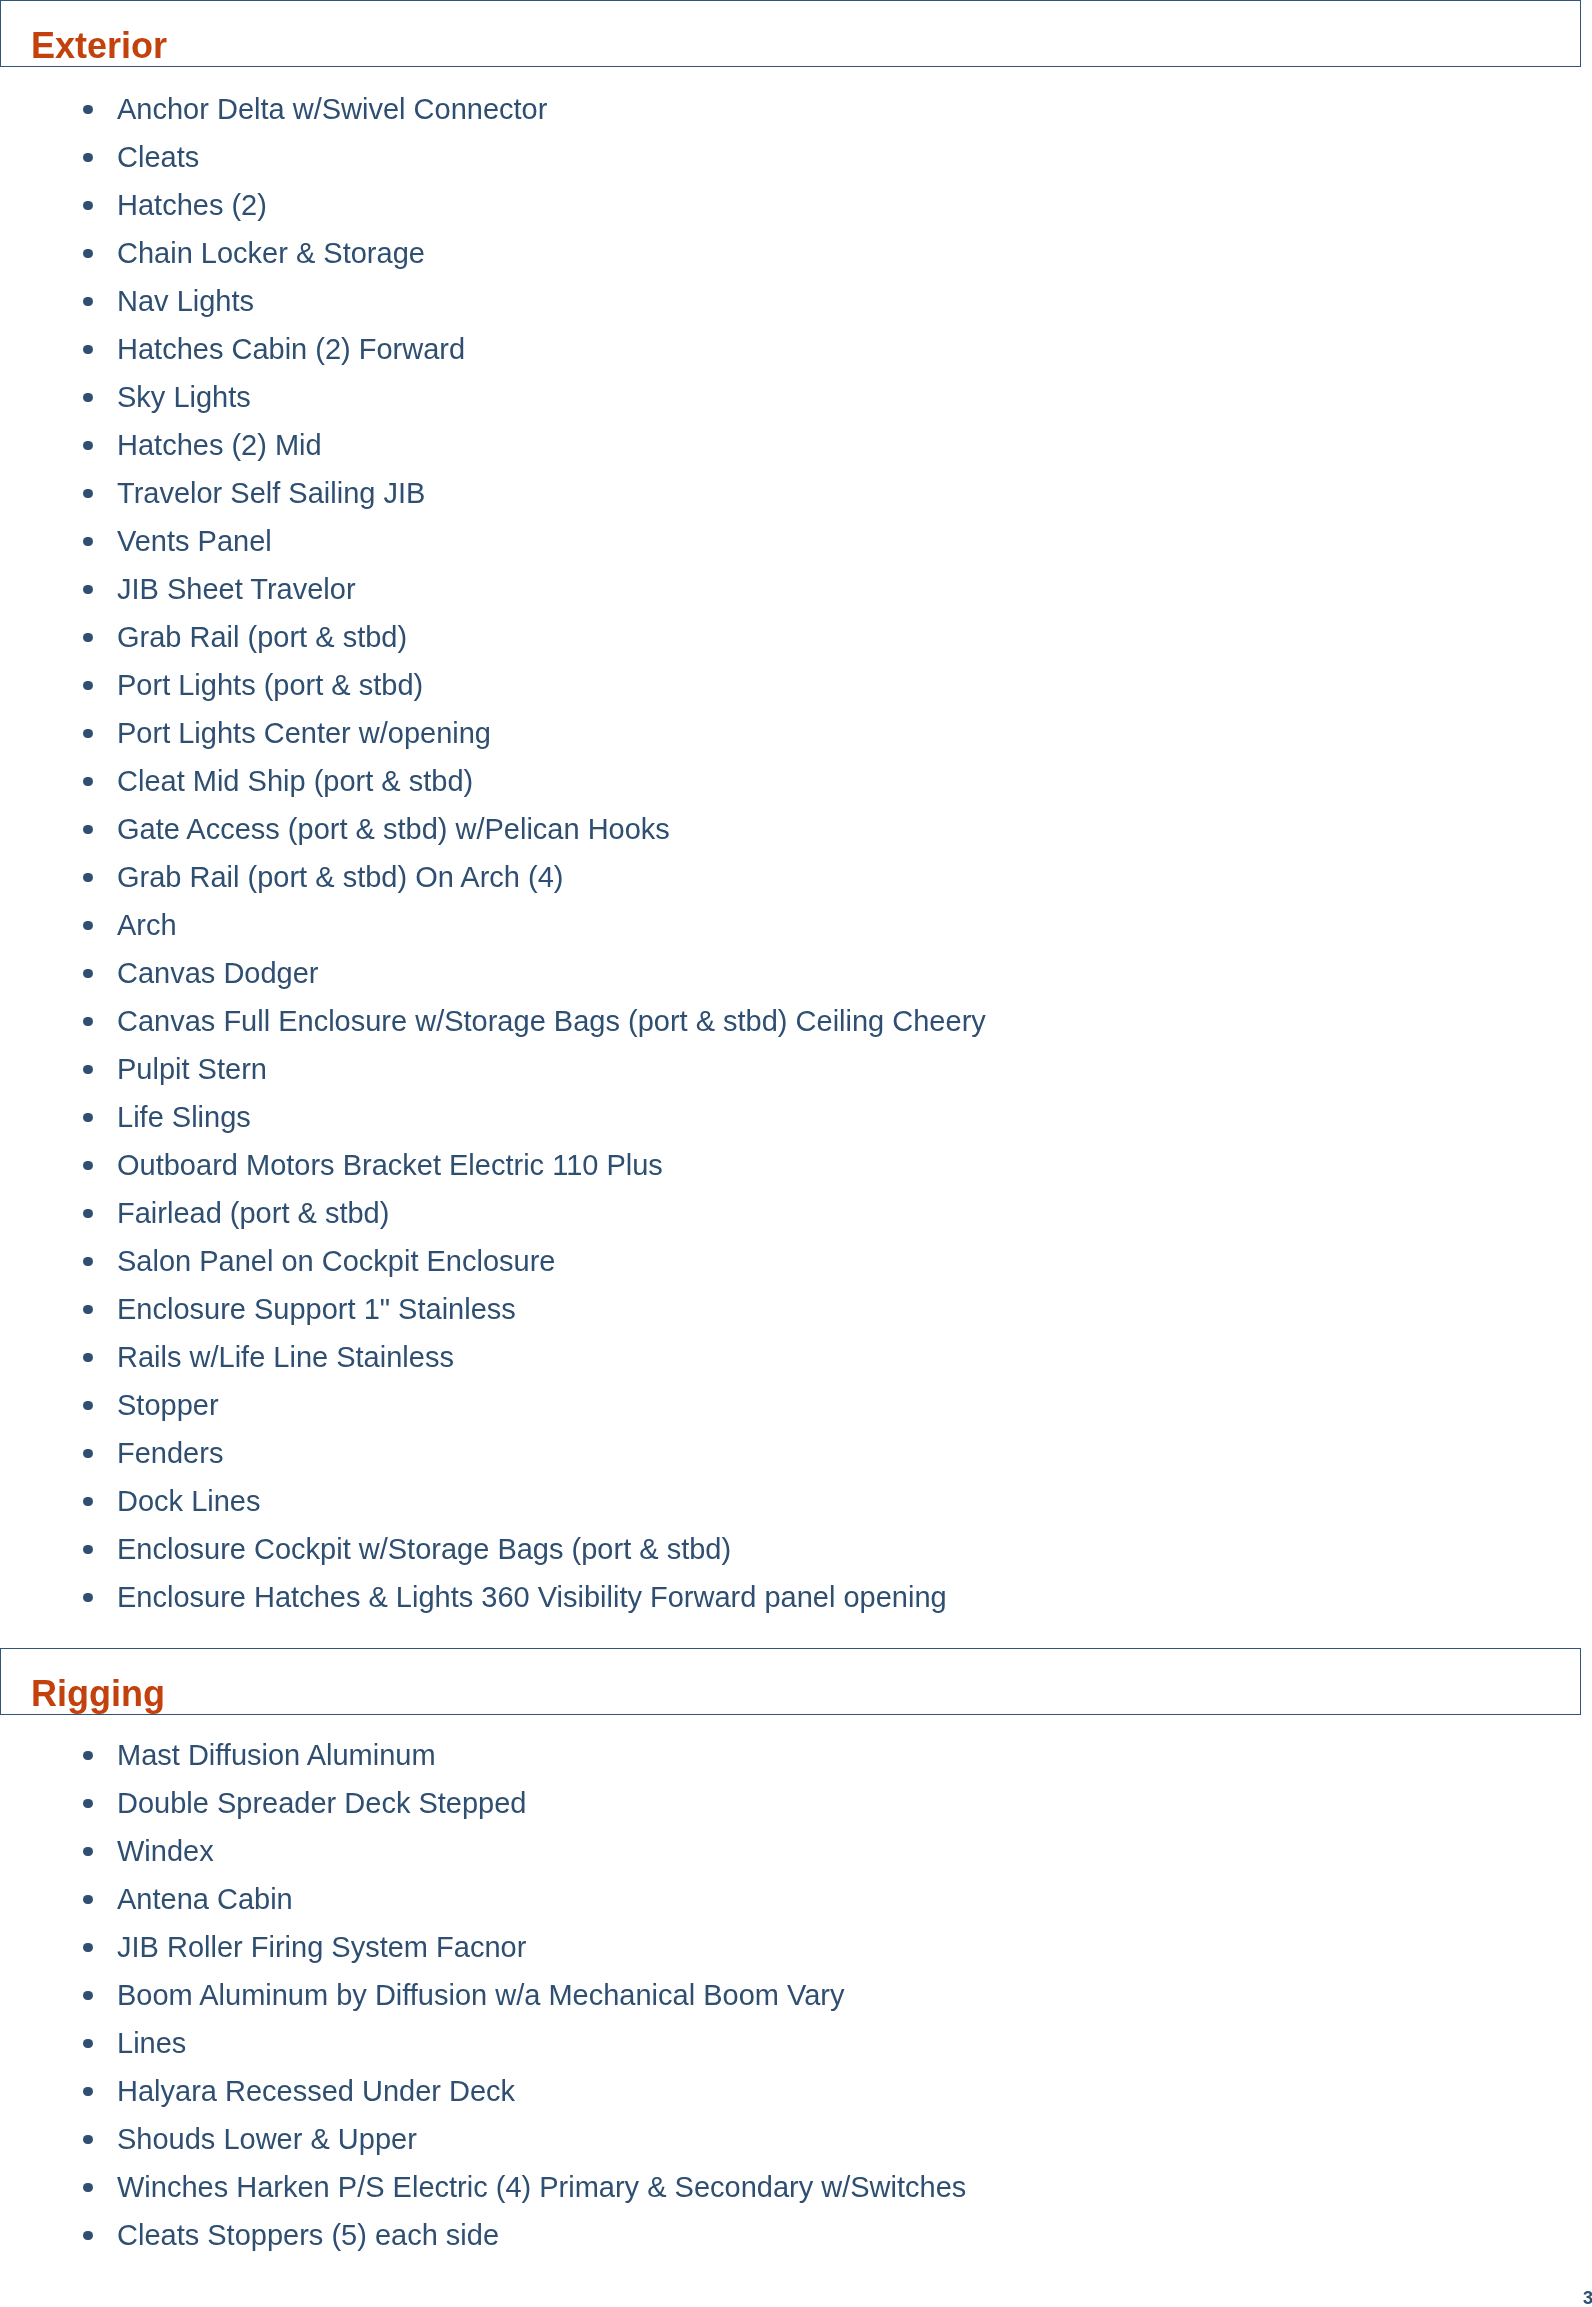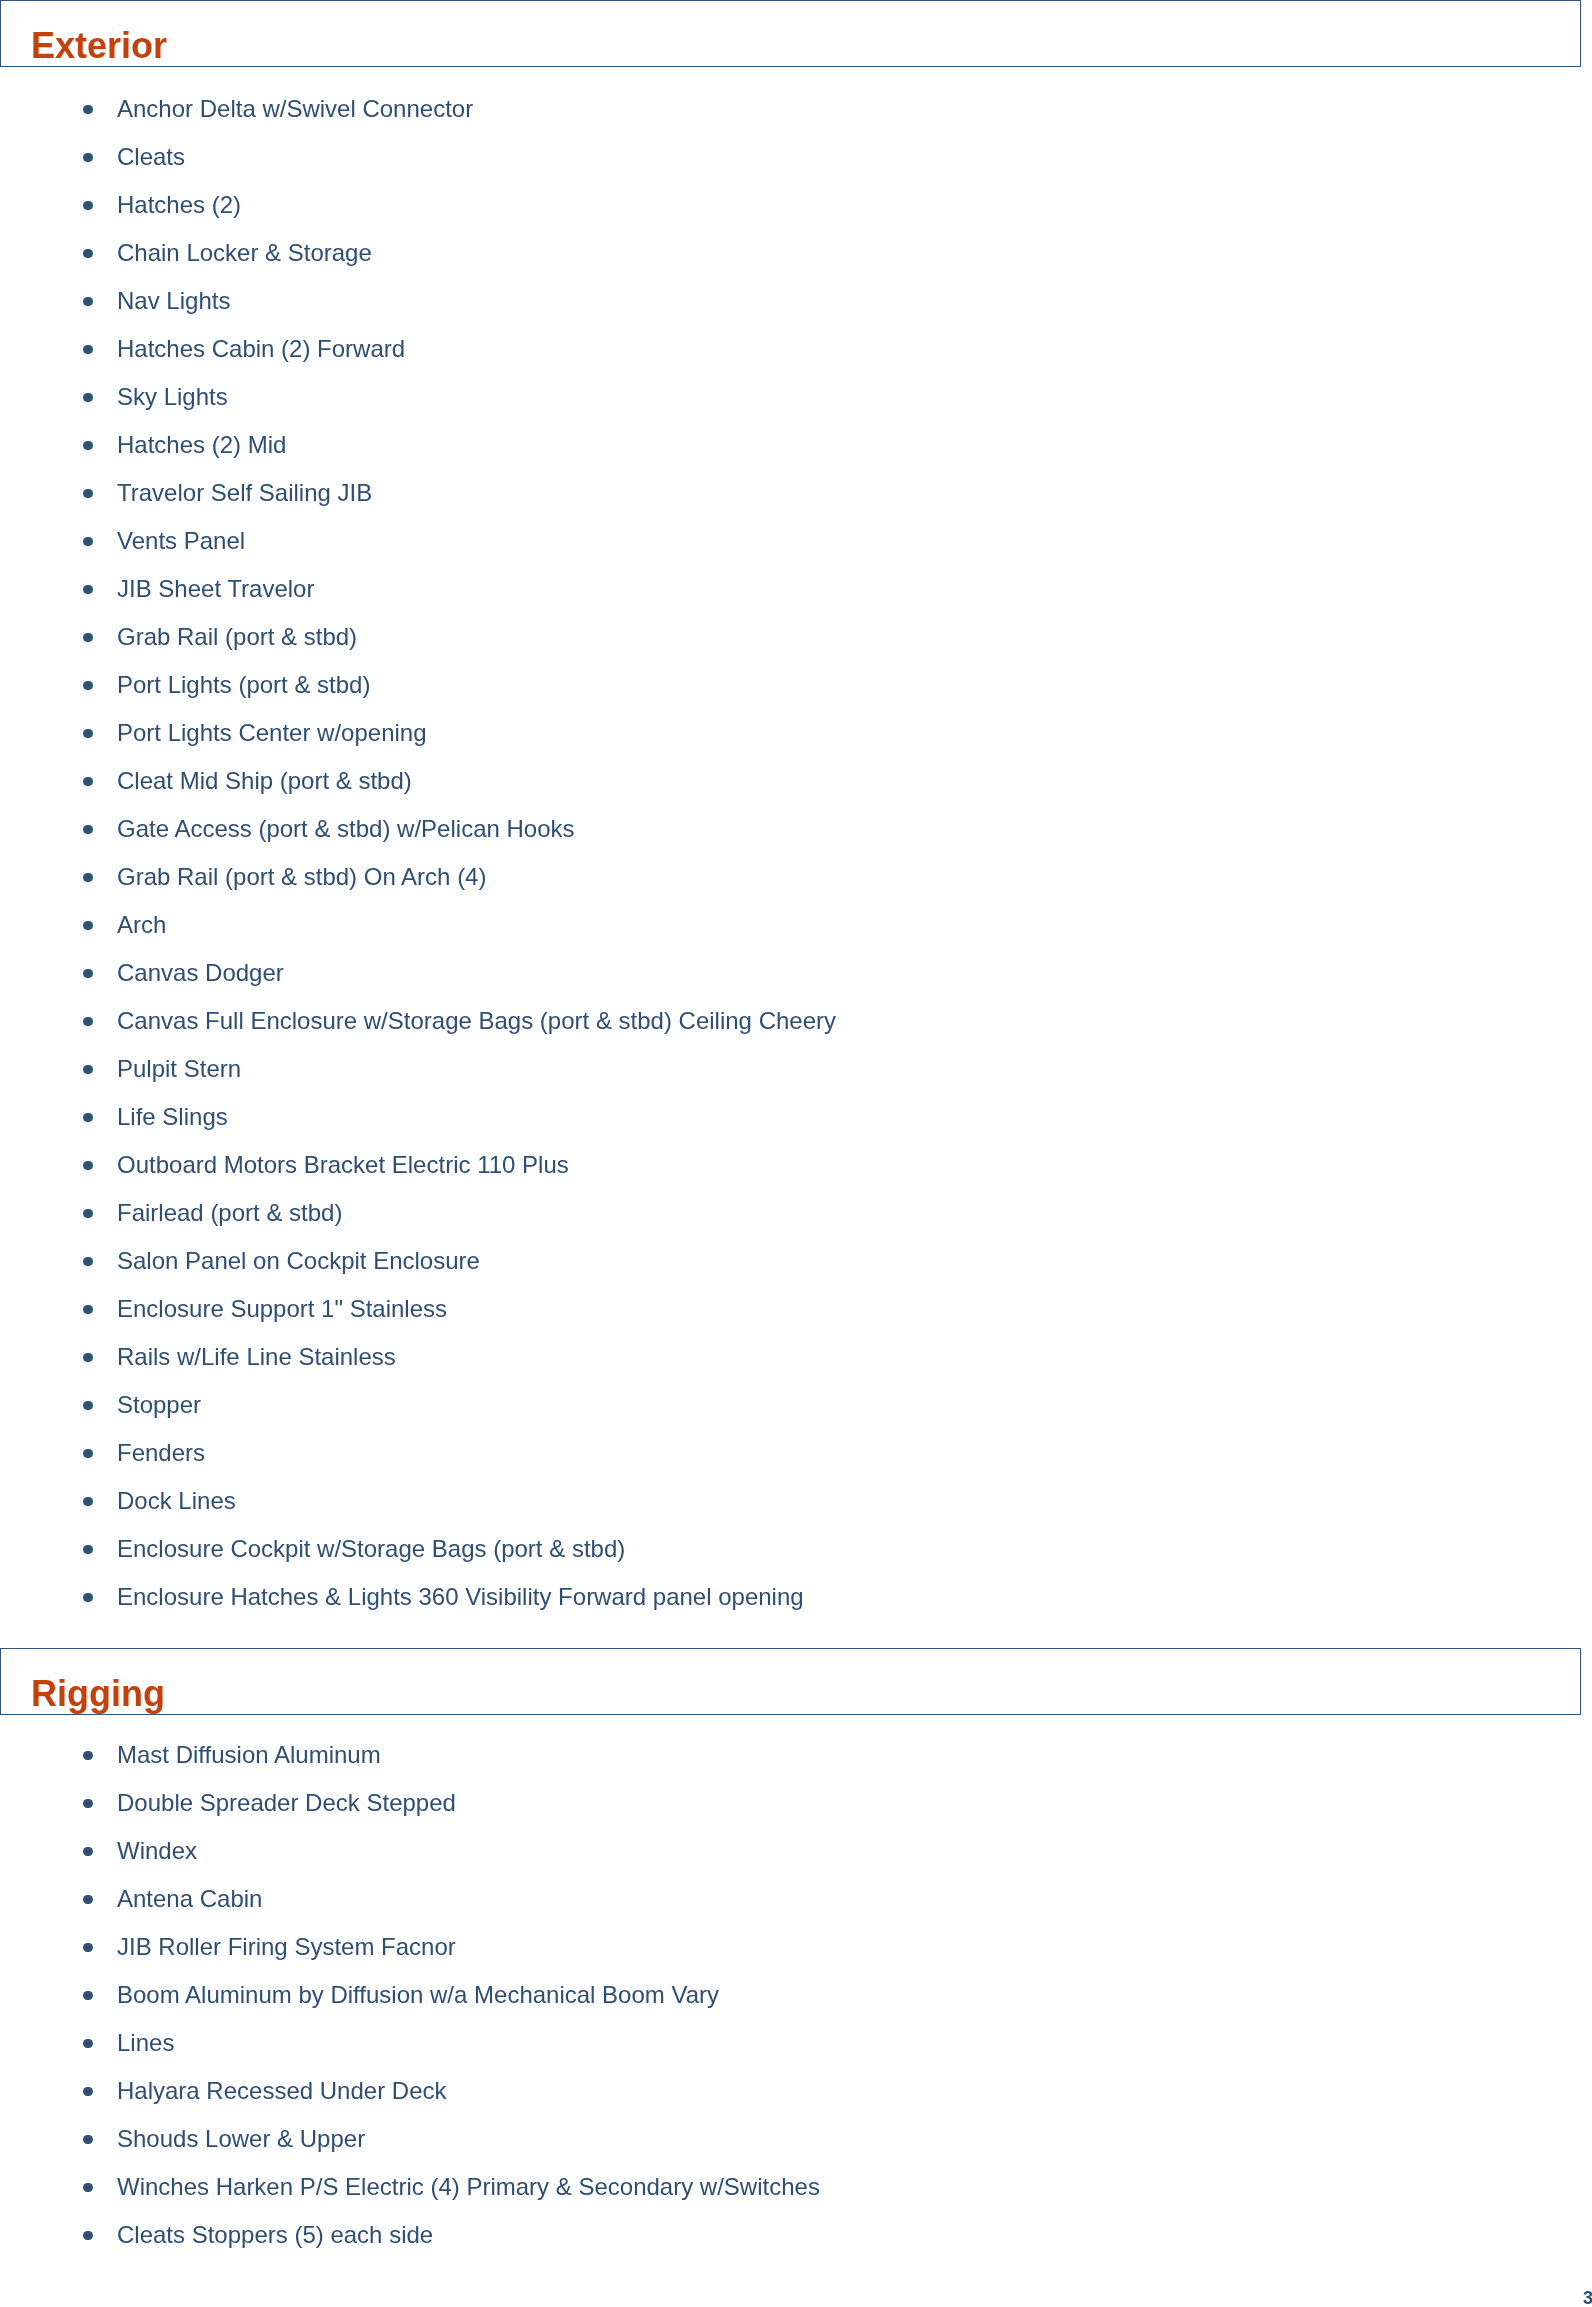--- a/index.html
+++ b/index.html
@@ -52,21 +52,21 @@
     top: 18.5px;
     width: 9.6px;
     height: 9.6px;
     border-radius: 50%;
     background: #2e4f71;
   }
   .item-label {
     position: absolute;
     left: 117px;
     top: 6.4px;
-    font-size: 24px;
+    font-size: 29px;
     line-height: 34px;
     color: #2e4f71;
   }
   .page-number {
     position: absolute;
     left: 1583px;
     top: 2289px;
     font-size: 18px;
     font-weight: bold;
     line-height: 18px;

